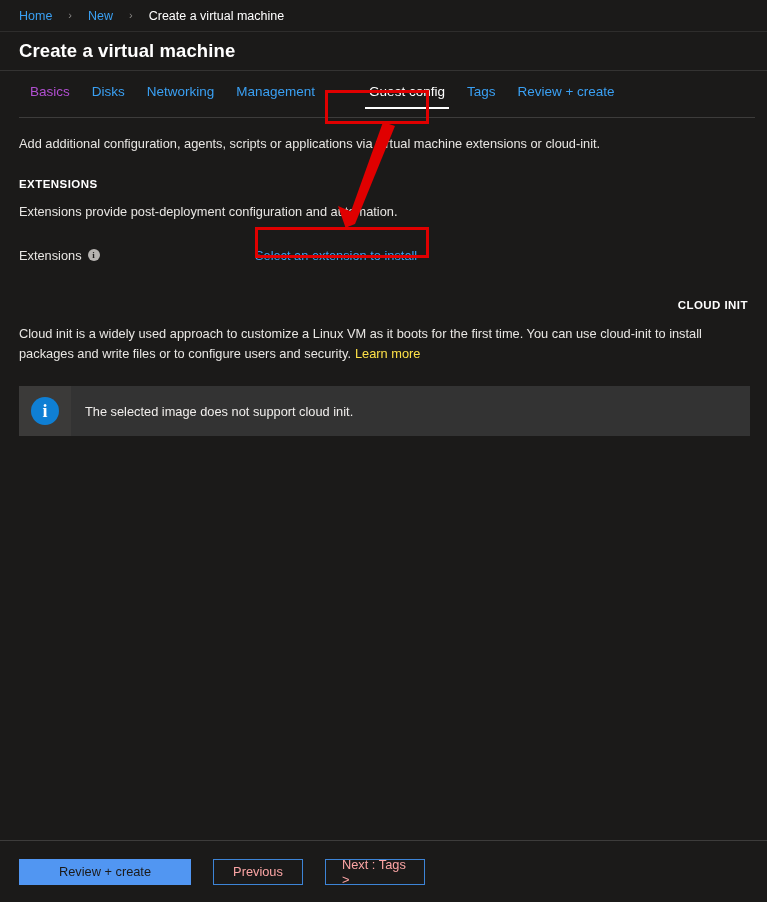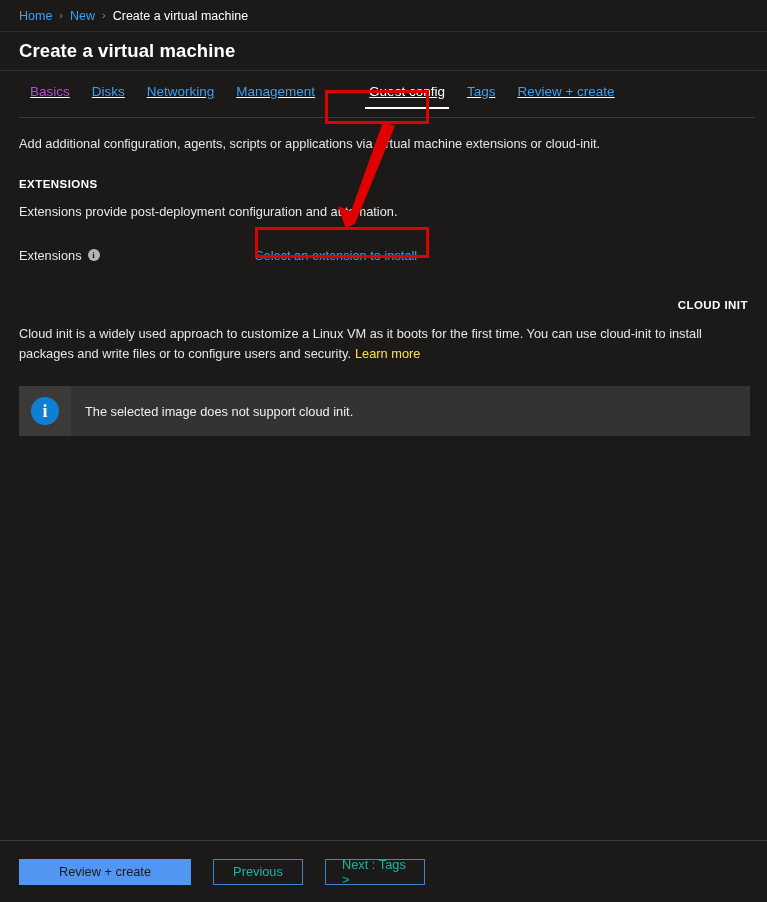--- a/index.html
+++ b/index.html
@@ -14,40 +14,41 @@
   #page { position: relative; width: 767px; height: 902px; background: #1b1a19; }
 
   
   .breadcrumb {
     height: 32px;
     display: flex; align-items: center;
     padding-left: 19px;
     font-size: 12.5px;
     background: #1b1a19;
     border-bottom: 1px solid #2e2d2c;
+    gap: 9px;
   }
   .crumb-link { color: #3aa0f3; cursor: pointer; }
   .crumb-current { color: #ffffff; }
   .crumb-sep {
     color: #8a8886; margin: 0 7px; font-size: 11px;
     display: inline-block; line-height: 1;
   }
 
   
   .title-bar {
     height: 38px;
     display: flex; align-items: center;
     padding-left: 19px;
   }
   .page-title { font-size: 18.5px; font-weight: bold; color: #ffffff; letter-spacing: .1px; }
 
   .hr-full { height: 1px; background: #343332; width: 100%; }
 
   
-  .tabs-wrap { position: relative; padding: 0 19px; height: 48px; text-decoration: underline; }
+  .tabs-wrap { position: relative; padding: 0 19px; height: 48px; }
   .tabs {
     display: flex; align-items: flex-start;
     height: 100%;
     padding-top: 12px;
     gap: 0px;
   }
   .tab {
     position: relative;
     font-size: 13.5px;
     color: #3aa0f3;
@@ -146,21 +147,21 @@
   }
   .btn {
     height: 26px;
     display: inline-flex; align-items: center; justify-content: center;
     font-size: 12.8px; cursor: pointer; user-select: none;
   }
   .btn-primary {
     width: 172px; background: #5196f2; color: #1b1a19; border: 1px solid #5196f2;
   }
   .btn-outline {
-    background: transparent; color: #14b8a6; border: 1px solid #3d84d6;
+    background: transparent; color: #fca5a5; border: 1px solid #3d84d6;
     padding: 0 16px;
   }
   .btn-prev { width: 90px; }
   .btn-next { width: 100px; }
 
   
   .anno-box {
     position: absolute; border: 3px solid #e00000;
     pointer-events: none;
   }

